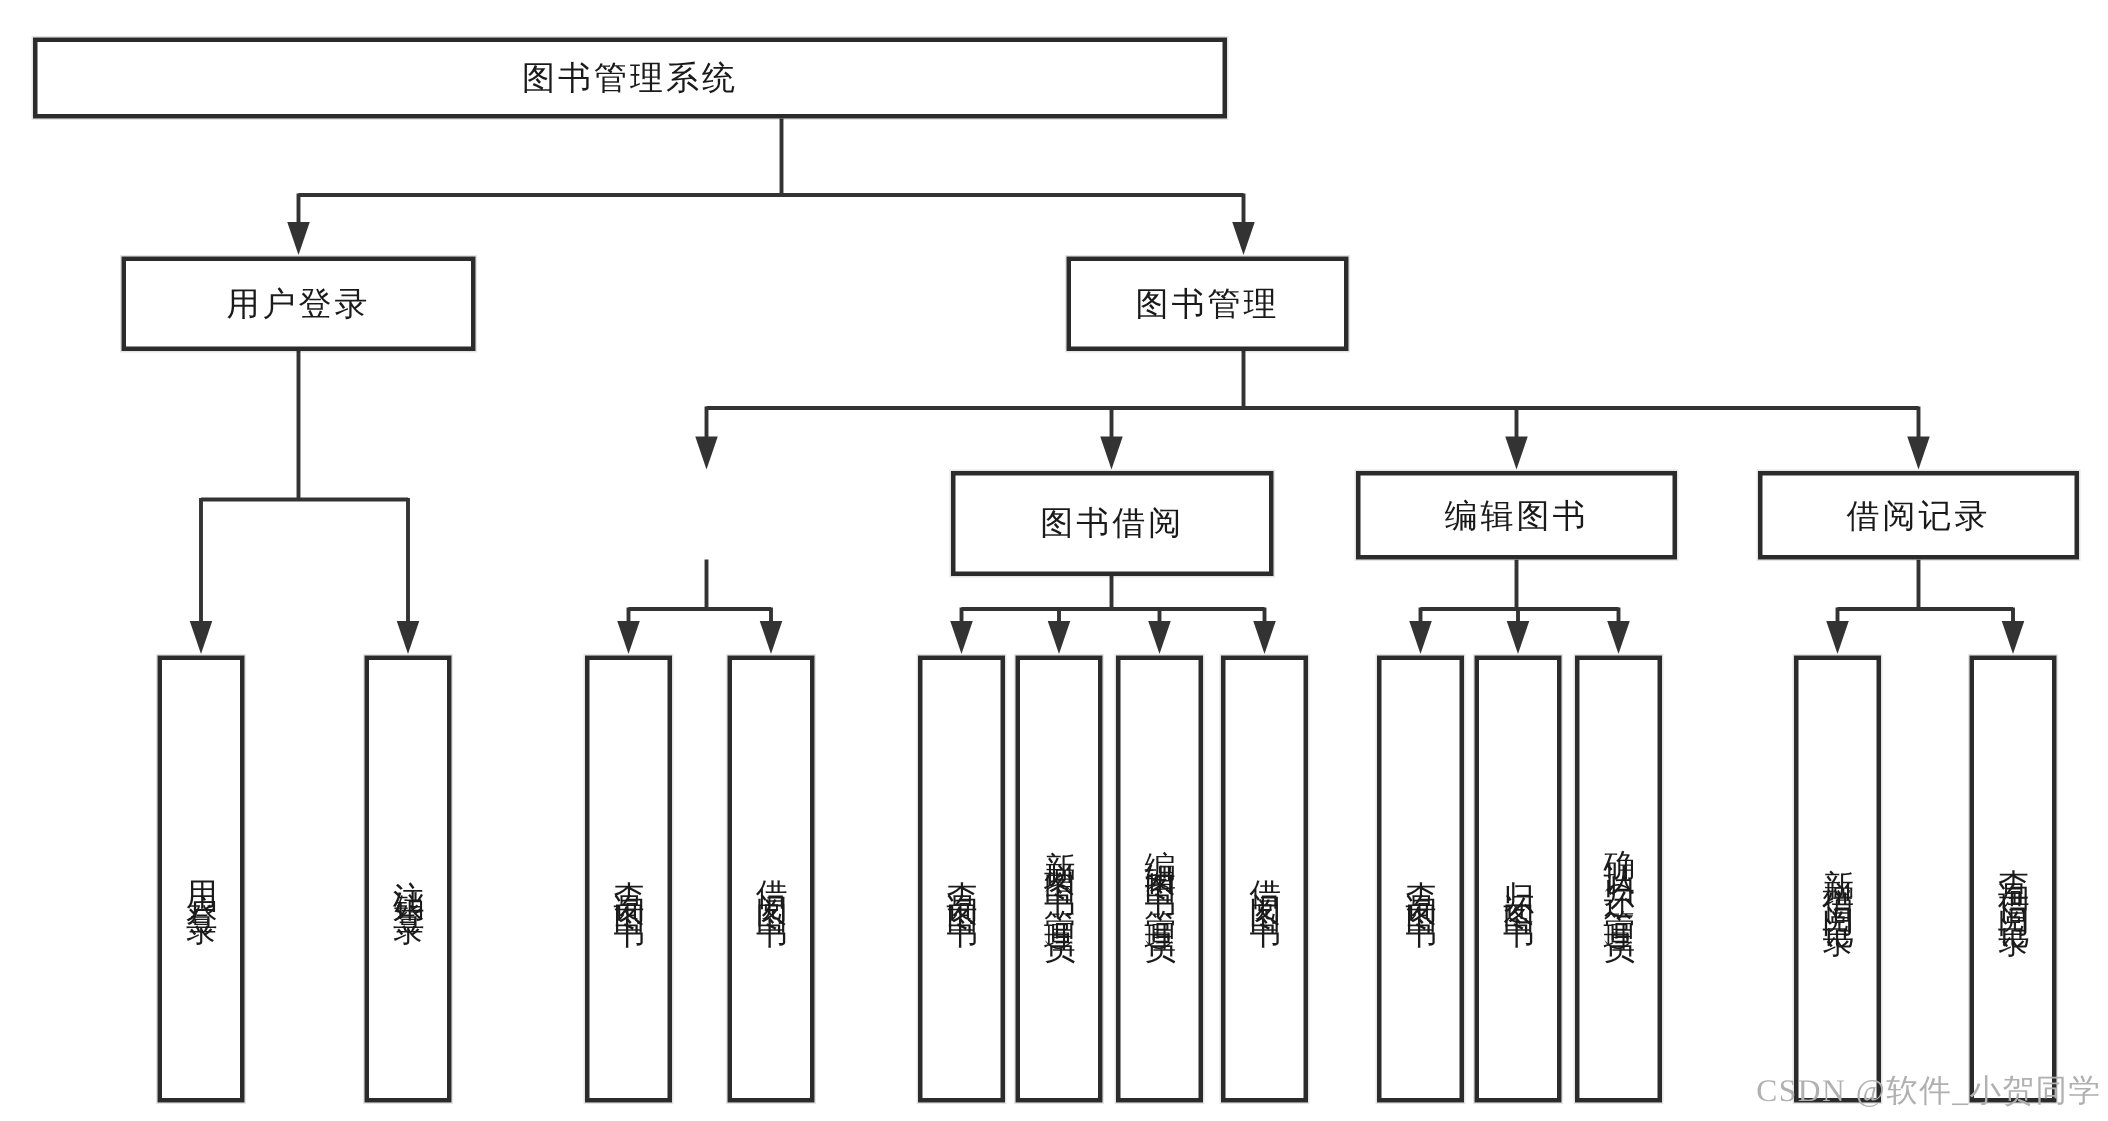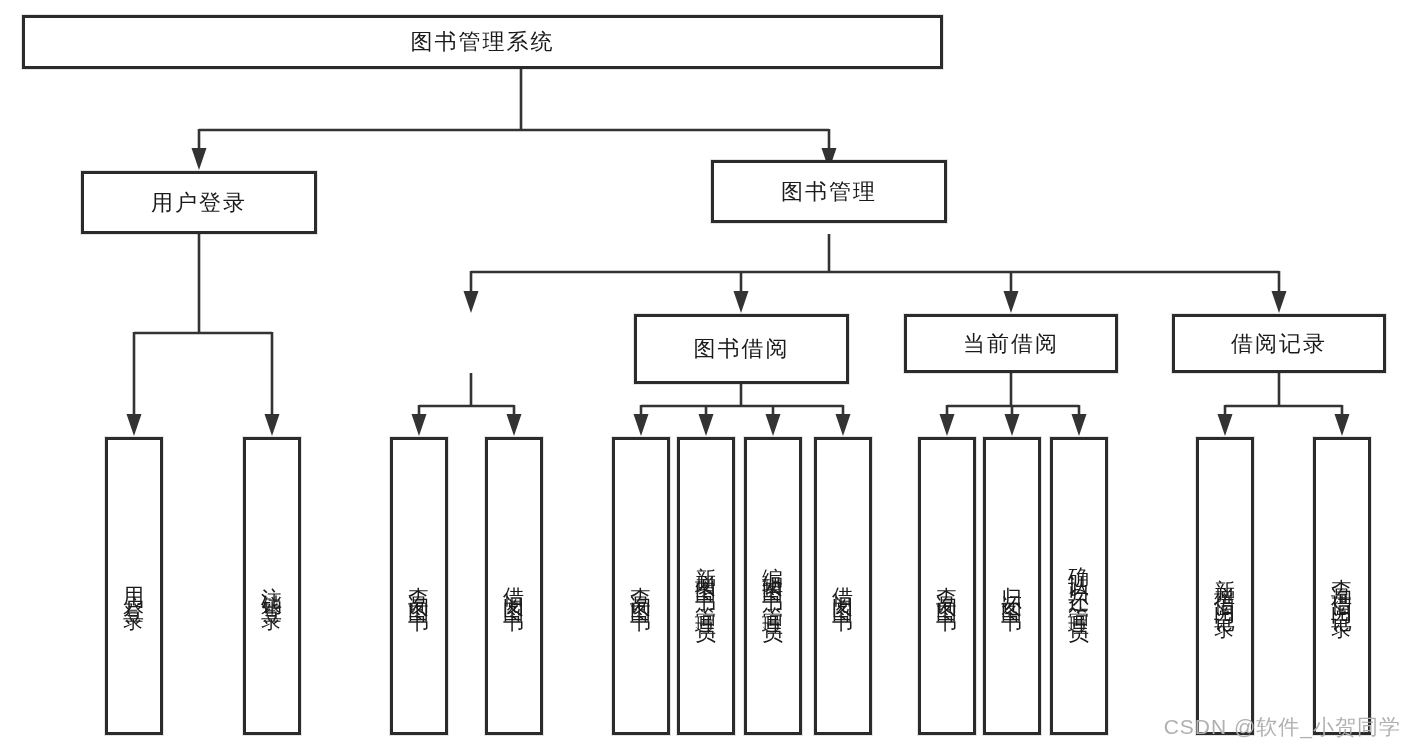--- a/index.html
+++ b/index.html
@@ -28,20 +28,21 @@
     letter-spacing:8px;
     line-height:1;
   }
   .watermark{
     position:absolute;
     right:4px;bottom:6px;
     color:#b0b0b0;
     font-size:21px;
     letter-spacing:1px;
     white-space:nowrap;
+    font-family:Liberation Serif, serif;
   }
 </style>
 </head>
 <body>
 
 <div class="stage">
 
   <svg id="connectors" viewBox="0 0 1405 747">
       <line x1="521" y1="69" x2="521" y2="130" stroke="#333333" stroke-width="2.6"></line>
       <line x1="199" y1="130" x2="829" y2="130" stroke="#333333" stroke-width="2.6"></line>
@@ -90,36 +91,36 @@
       <line x1="1079" y1="405" x2="1079" y2="421" stroke="#333333" stroke-width="2.6"></line>
       <polygon points="1071.5,414 1086.5,414 1079,436" fill="#333333"></polygon>
       <line x1="1279" y1="373" x2="1279" y2="406" stroke="#333333" stroke-width="2.6"></line>
       <line x1="1225" y1="406" x2="1342" y2="406" stroke="#333333" stroke-width="2.6"></line>
       <line x1="1225" y1="405" x2="1225" y2="421" stroke="#333333" stroke-width="2.6"></line>
       <polygon points="1217.5,414 1232.5,414 1225,436" fill="#333333"></polygon>
       <line x1="1342" y1="405" x2="1342" y2="421" stroke="#333333" stroke-width="2.6"></line>
       <polygon points="1334.5,414 1349.5,414 1342,436" fill="#333333"></polygon>
     </svg>
 
-  <div class="node" style="left:22px;top:15px;width:921px;height:54px">
+  <div class="node" style="left:22px;top:25px;width:796px;height:54px">
     <span class="hlabel">图书管理系统</span>
   </div>
 
   <div class="node" style="left:81px;top:171px;width:236px;height:63px">
     <span class="hlabel">用户登录</span>
   </div>
-  <div class="node" style="left:711px;top:160px;width:236px;height:63px">
+  <div class="node" style="left:711px;top:171px;width:188px;height:63px">
     <span class="hlabel">图书管理</span>
   </div>
 
   <div class="node" style="left:634px;top:314px;width:215px;height:70px">
     <span class="hlabel">图书借阅</span>
   </div>
   <div class="node" style="left:904px;top:314px;width:214px;height:59px">
-    <span class="hlabel">当前借阅</span>
+    <span class="hlabel">编辑图书</span>
   </div>
   <div class="node" style="left:1172px;top:314px;width:214px;height:59px">
     <span class="hlabel">借阅记录</span>
   </div>
 
   <div class="node leaf" style="left:105px;top:437px;width:58px;height:298px">
     <span class="vtext">用户登录</span>
   </div>
   <div class="node leaf" style="left:243px;top:437px;width:58px;height:298px">
     <span class="vtext">注销登录</span>

